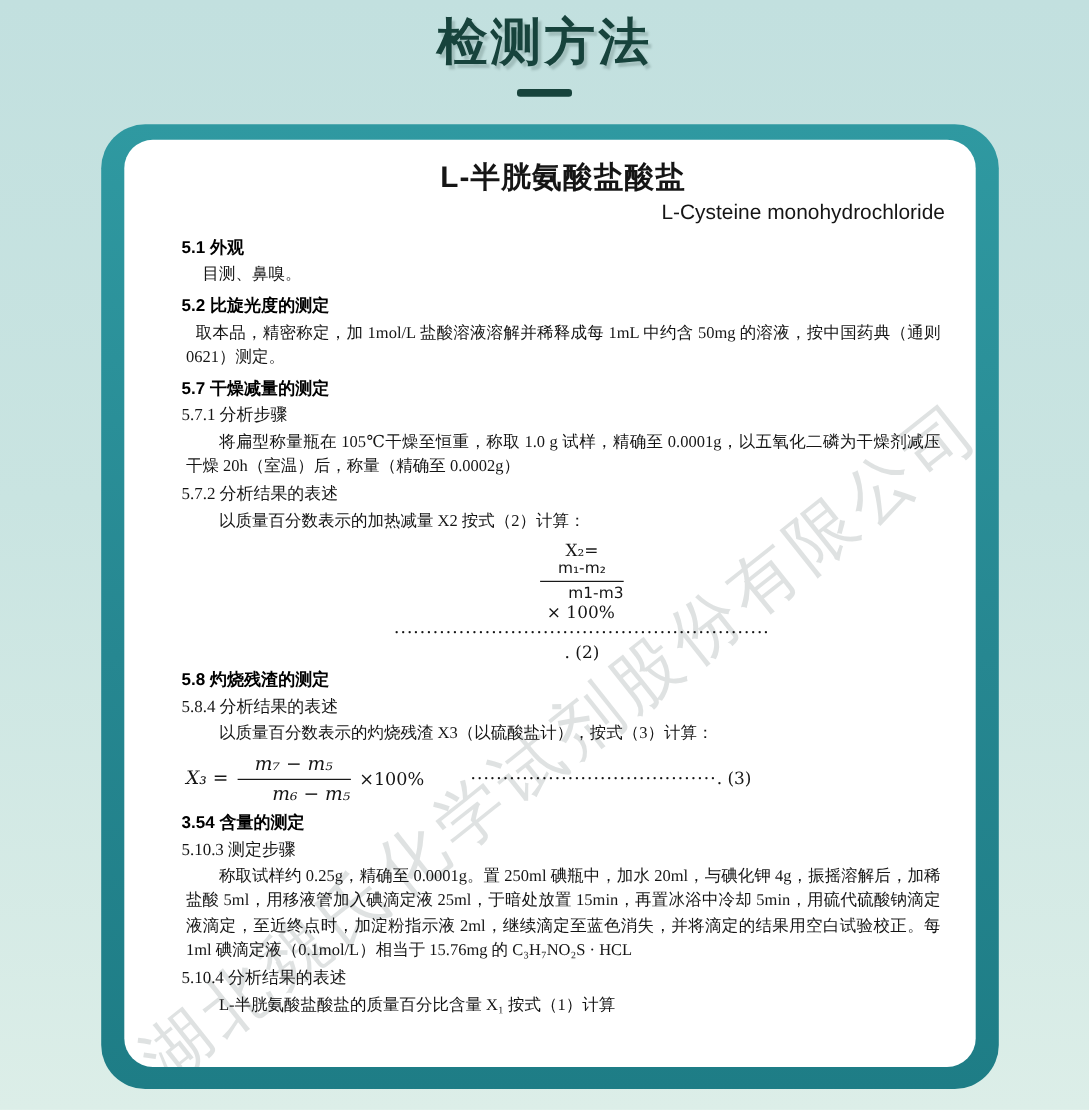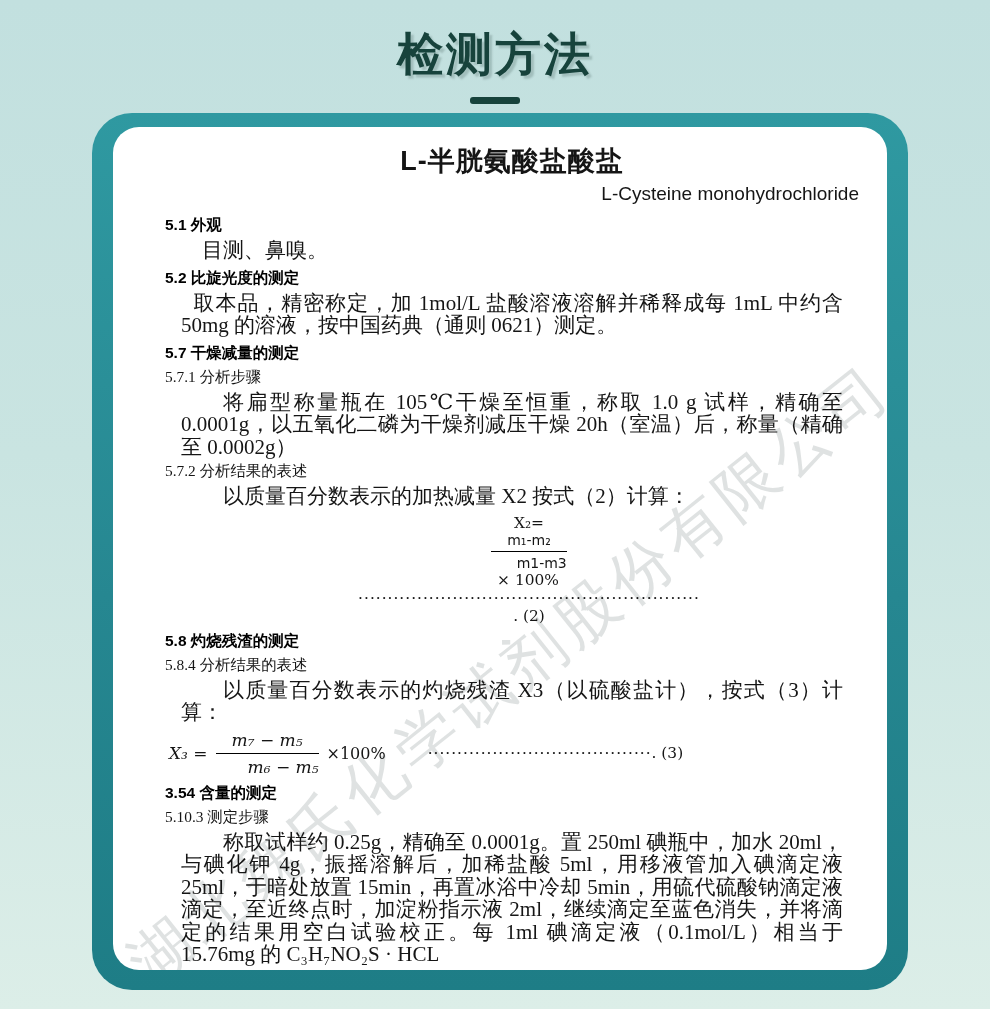--- a/index.html
+++ b/index.html
@@ -2,21 +2,21 @@
 <html><head>
 <meta charset="utf-8">
 <style>
   html,body { margin:0; padding:0; }
   body {
     width:990px; height:1009px; overflow:hidden; position:relative;
     background: linear-gradient(180deg, #c2e0df 0%, #c9e4e1 45%, #dceee8 100%);
     font-family: "Liberation Serif", "DejaVu Serif", serif;
     color:#151515;
   }
-  .page-header { text-align:center; padding-top:8px; position:relative;margin-top:16px; }
+  .page-header { text-align:center; padding-top:8px; position:relative; }
   .page-header h1 {
     margin:0; font-family:"Liberation Sans","DejaVu Sans",sans-serif;
     font-size:46px; font-weight:700; color:#17433c; letter-spacing:3px;
     text-shadow:3px 3px 2px rgba(40,70,65,.22);
   }
   .title-dash { width:50px; height:7px; background:#17433c; border-radius:3px; margin:11px auto 0; }
 
   .frame {
     position:absolute; left:92px; top:113px; width:816px; height:877px;
     background:linear-gradient(180deg,#2f99a1 0%, #268791 55%, #1e7d86 100%);
@@ -42,21 +42,21 @@
   .doc-subtitle {
     text-align:right; font-family:"Liberation Sans","DejaVu Sans",sans-serif;
     font-size:19px; font-weight:400; margin:4px 0 10px;
   }
   .sec {
     font-family:"Liberation Sans","DejaVu Sans",sans-serif;
     font-size:15.5px; font-weight:700; margin:6px 0 3px; color:#000;
   }
   .sub { font-size:15.4px; margin:3px 0; }
   p.bodytxt {
-    font-size:21px; line-height:22.5px; margin:2px 16px; text-align:justify;
+    font-size:15px; line-height:22.5px; margin:2px 4px; text-align:justify;
   }
   .ind2 { text-indent:2em; } .ind1 { text-indent:1em; } .ind05 { text-indent:.6em; }
 
   .formula { display:flex; align-items:center; font-size:15.4px; margin:6px 0; font-family:"DejaVu Serif",serif; }
   .frac { display:inline-flex; flex-direction:column; align-items:flex-end; margin:0 8px; }
   .frac .num { padding:0 16px 3px; border-bottom:1.6px solid #000; }
   .frac .den { padding-top:3px; }
   .f-dots { letter-spacing:1px; white-space:nowrap; overflow:hidden; }
 
   .f2 { margin-left:34px;flex-direction:column; }

